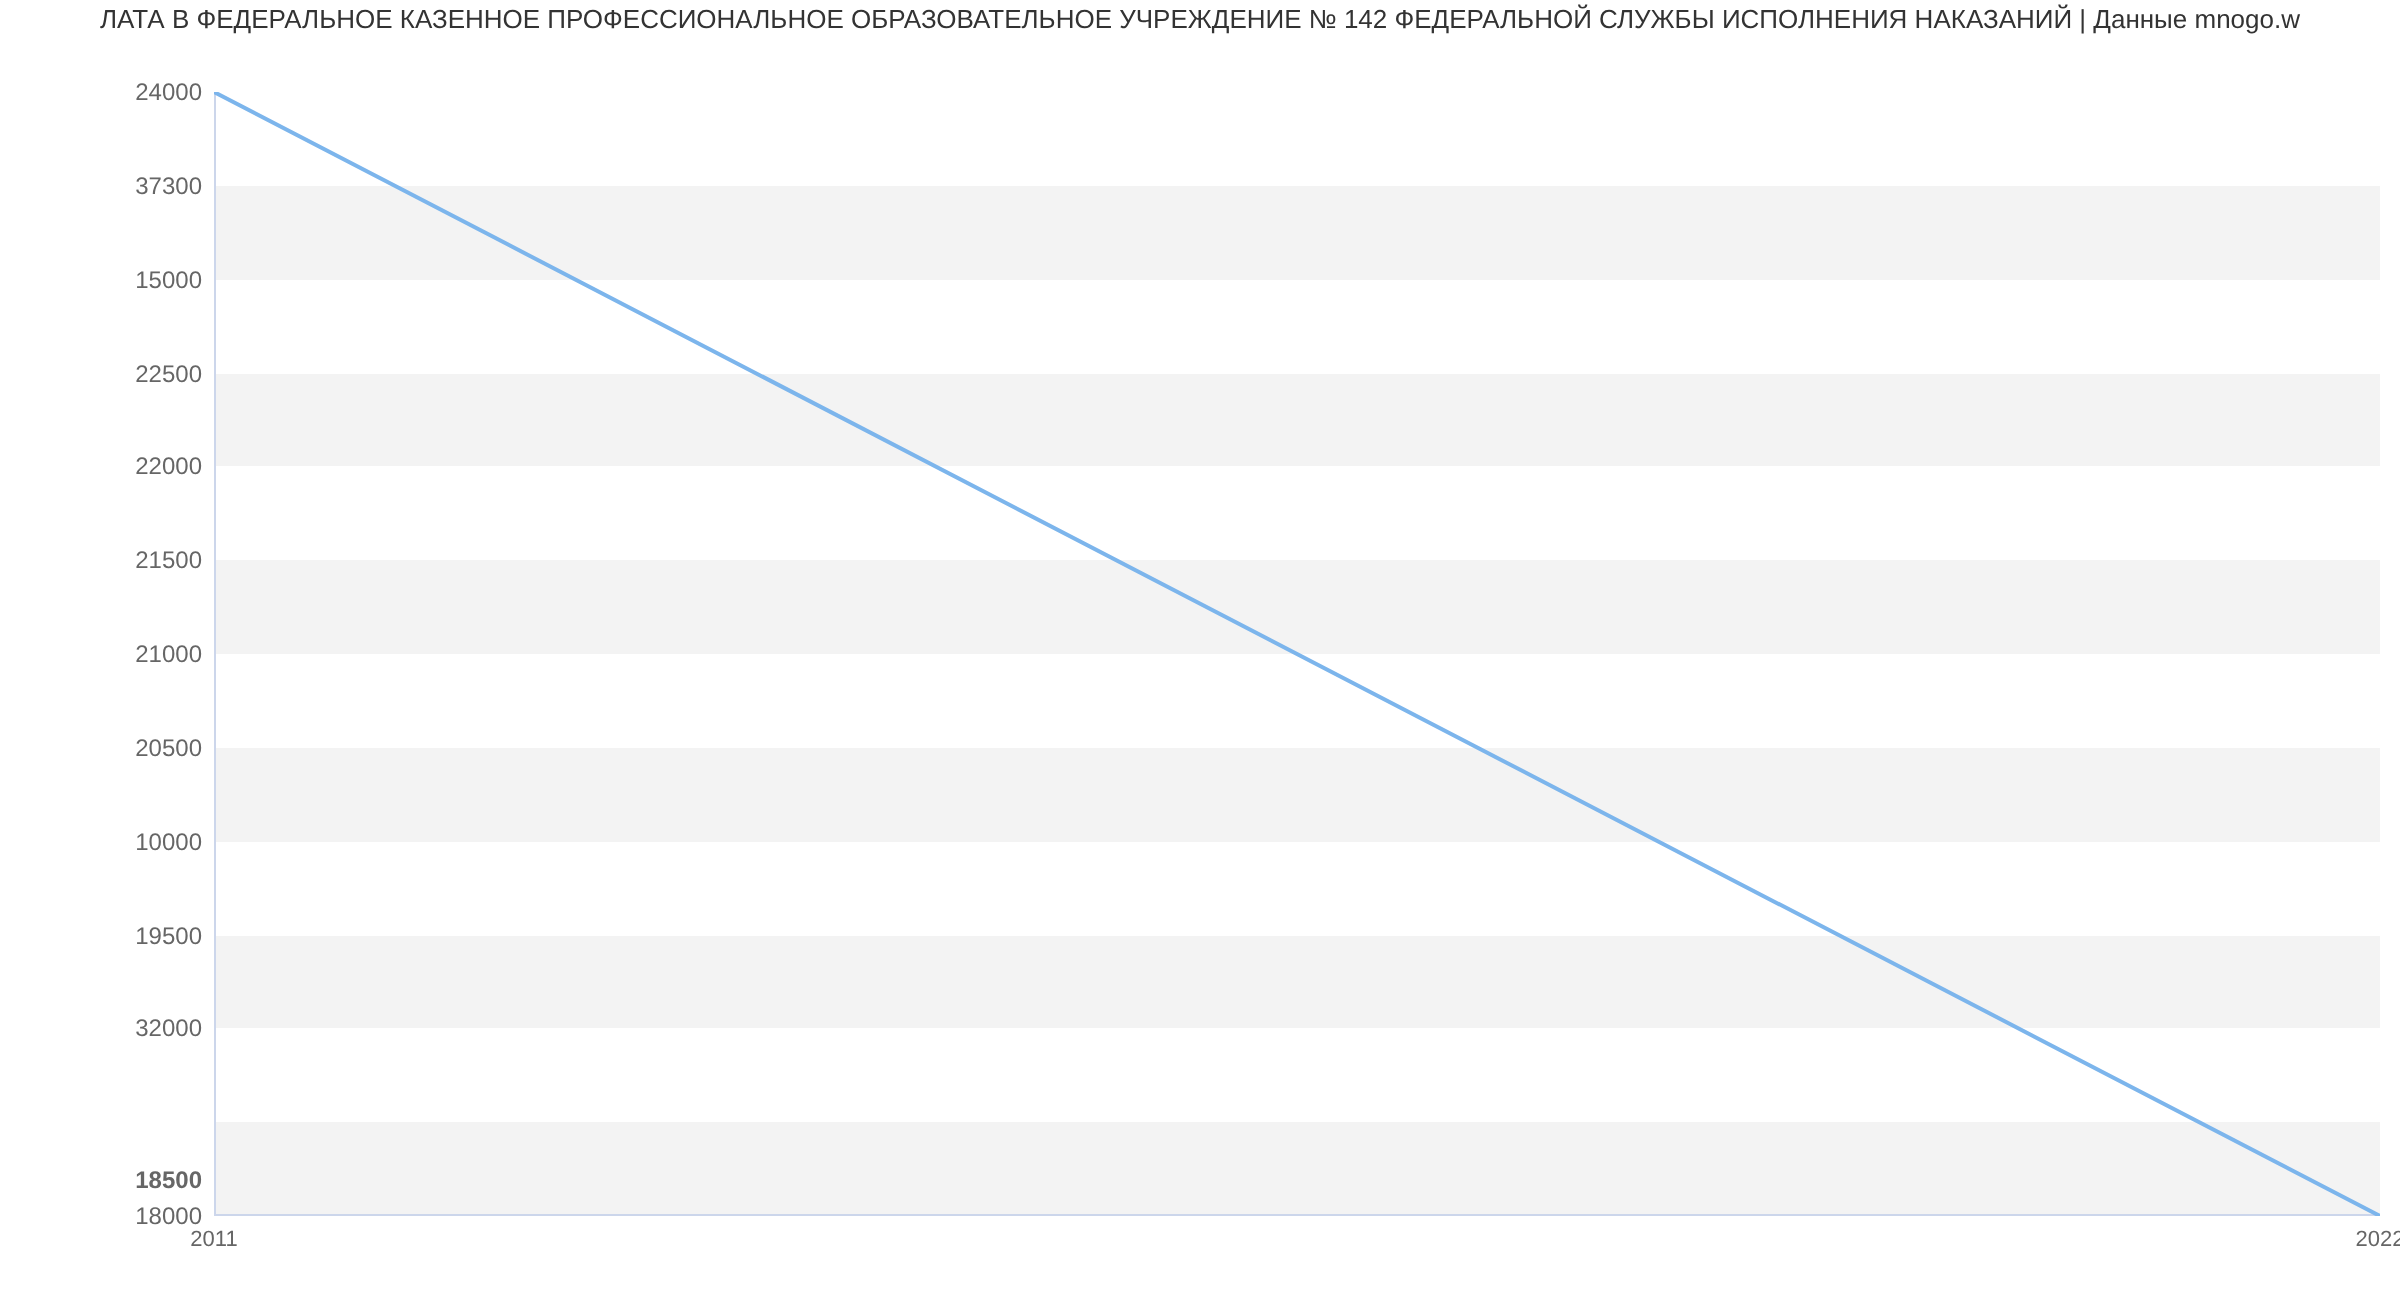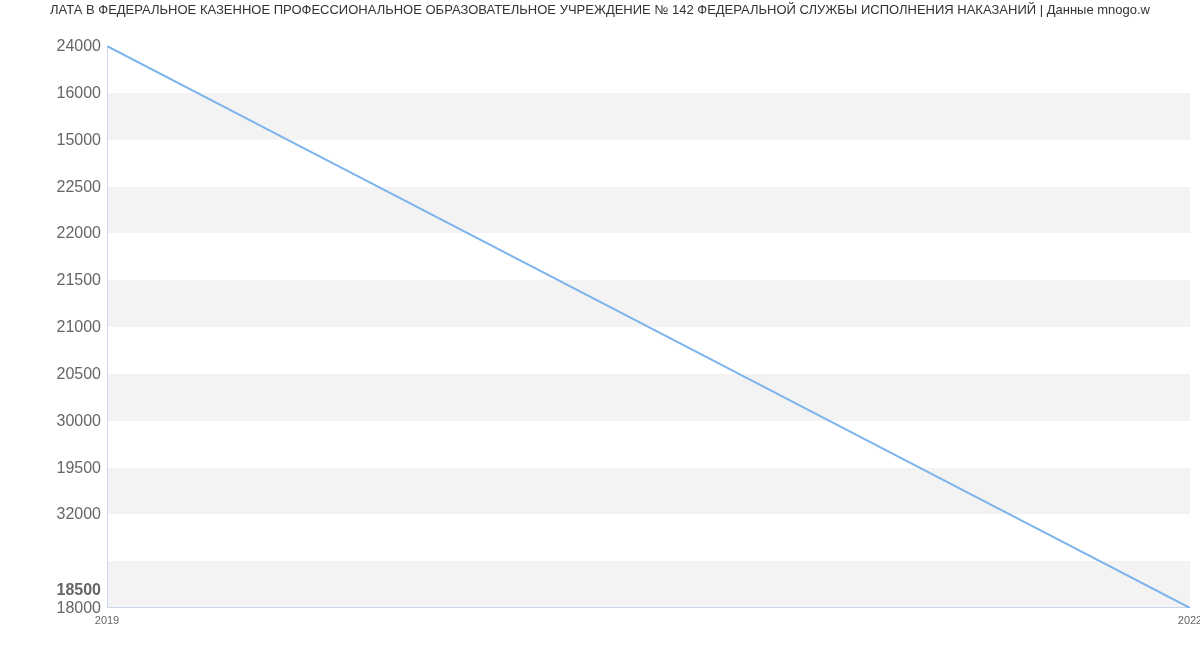--- a/index.html
+++ b/index.html
@@ -37,21 +37,21 @@
     background: #f3f3f3;
   }
   .axis-line {
     position: absolute;
     background: #ccd6eb;
   }
   .tick-y {
     position: absolute;
     right: 100%;
     padding-right: 6px;
-    font-size: 16px;
+    font-size: 12px;
     color: #666666;
     transform: translateY(-50%);
     white-space: nowrap;
   }
   .tick-x {
     position: absolute;
     top: 100%;
     padding-top: 6px;
     font-size: 11px;
     color: #666666;
@@ -75,28 +75,28 @@
       <div class="band" style="top: 327.833px; height: 46.8333px;"></div>
       <div class="band" style="top: 234.167px; height: 46.8333px;"></div>
       <div class="band" style="top: 140.5px; height: 46.8333px;"></div>
       <div class="band" style="top: 46.8333px; height: 46.8333px;"></div>
       <div class="axis-line" style="left: 0px; top: 0px; width: 1px; height: 562px;"></div>
       <div class="axis-line" style="left: 0px; top: 561px; width: 1083px; height: 1px;"></div>
       <div class="tick-y" style="top: 562px;">18000</div>
       <div class="tick-y" style="top: 544px; font-weight: bold;">18500</div>
       <div class="tick-y" style="top: 468.333px;">32000</div>
       <div class="tick-y" style="top: 421.5px; text-align: right;">19500</div>
-      <div class="tick-y" style="top: 374.667px;">30000</div>
+      <div class="tick-y" style="top: 374.667px;">10000</div>
       <div class="tick-y" style="top: 327.833px; text-align: center;">20500</div>
       <div class="tick-y" style="top: 281px;">21000</div>
       <div class="tick-y" style="top: 234.167px; margin-left: 40px;">21500</div>
       <div class="tick-y" style="top: 187.333px;">22000</div>
       <div class="tick-y" style="top: 140.5px;">22500</div>
       <div class="tick-y" style="top: 93.6667px;">15000</div>
-      <div class="tick-y" style="top: 46.8333px;">16000</div>
+      <div class="tick-y" style="top: 46.8333px;">37300</div>
       <div class="tick-y" style="top: 0px;">24000</div>
-      <div class="tick-x" style="left: 0px;">2019</div>
+      <div class="tick-x" style="left: 0px;">2011</div>
       <div class="tick-x" style="left: 1083px;">2022</div>
       <svg class="series" width="1083" height="562">
         <path d="M0.00 0.00 L1083.00 562.00" fill="none" stroke="#7cb5ec" stroke-width="2" stroke-linejoin="round" stroke-linecap="round"></path>
       </svg>
     </div>
 </div>
 
 </body></html>

